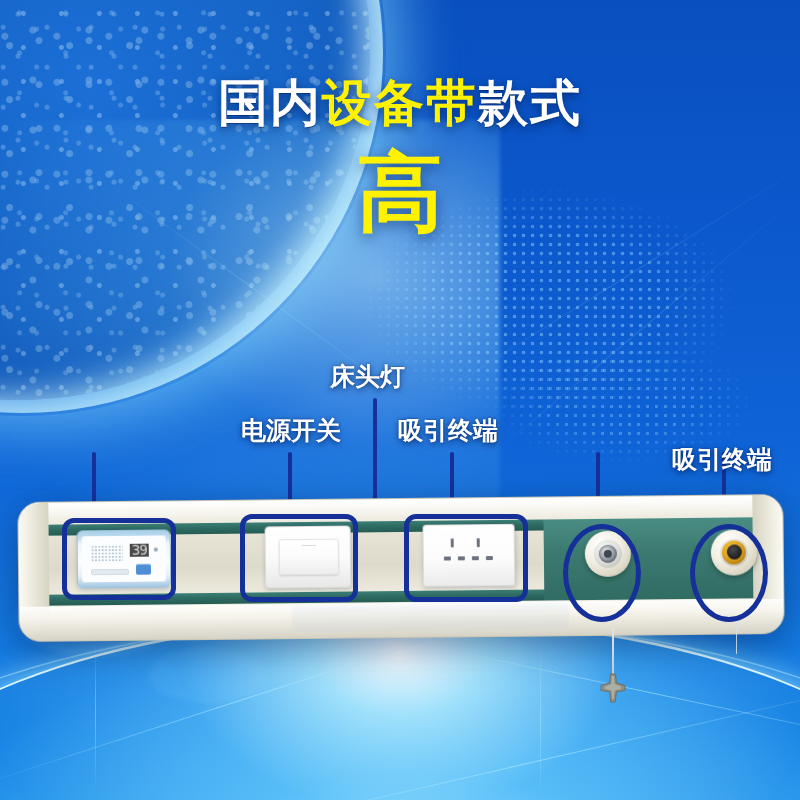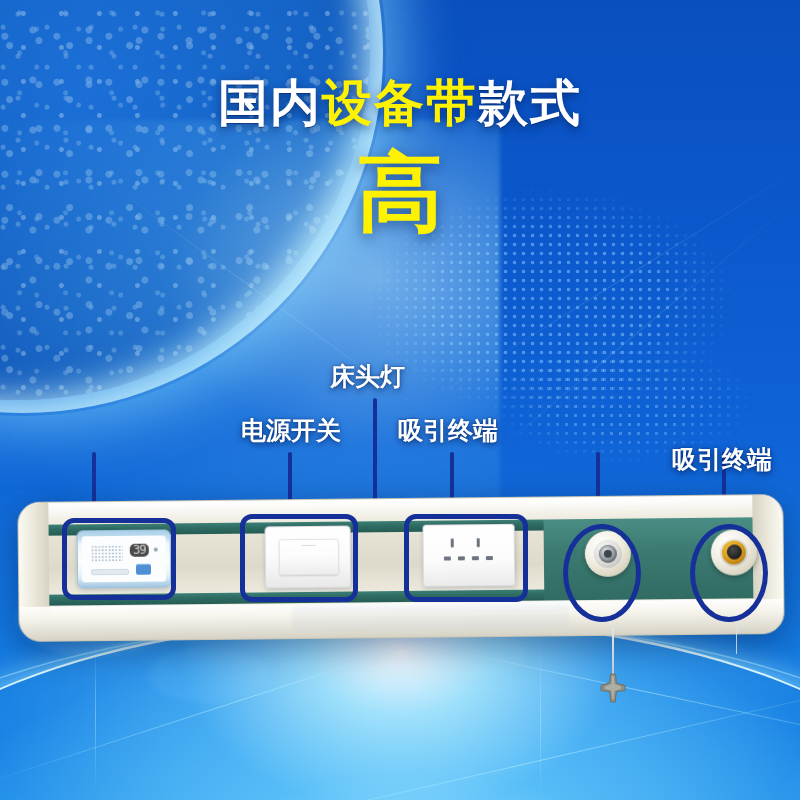--- a/index.html
+++ b/index.html
@@ -177,23 +177,23 @@
     background:linear-gradient(180deg,#a9cfe8 0%,#c5e0f0 14%,#eef5fa 22%,#fbfdfe 55%,#e8f1f8 80%,#a3c8e2 100%);
     border:1px solid #9ec2dd;box-shadow:0 2px 4px rgba(40,70,110,.25);
   }
   .ic-face{position:absolute;left:4px;top:5px;right:4px;bottom:5px;background:#fcfdfe;border-radius:3px;}
   .ic-grille{
     position:absolute;left:9px;top:9px;width:32px;height:16px;
     background-image:radial-gradient(circle,#9fb6c8 .7px,transparent 1.1px);
     background-size:3.4px 3.4px;opacity:.85;
   }
   .ic-display{
-    position:absolute;left:48px;top:8px;width:19px;height:13px;border-radius:5px;
+    position:absolute;left:48px;top:8px;width:19px;height:13px;border-radius:0;
     background:#4a4a4a;color:#d8d8d8;font-family:"DejaVu Sans Mono","Liberation Mono",monospace;
-    font-size:12px;line-height:13px;text-align:center;letter-spacing:-1px;
+    font-size:14px;line-height:13px;text-align:center;letter-spacing:-1px;
   }
   .ic-dot{position:absolute;left:72px;top:12px;width:4px;height:4px;border-radius:50%;background:#8fa4b4;}
   .ic-btn{position:absolute;left:54px;top:28px;width:15px;height:11px;border-radius:2px;background:#4f8fd6;box-shadow:inset 0 1px 0 rgba(255,255,255,.5);}
   .ic-slot{position:absolute;left:9px;top:33px;width:36px;height:4px;border-radius:2px;background:#e2e9ef;border:1px solid #d2dbe3;}
 
   
   .switch-plate{
     position:absolute;left:246px;top:26px;width:84px;height:60px;border-radius:4px;
     background:linear-gradient(180deg,#ffffff 0%,#fbfbfb 50%,#e8e8e8 100%);
     border:1px solid #dcdcdc;box-shadow:0 2px 4px rgba(40,60,90,.22);

